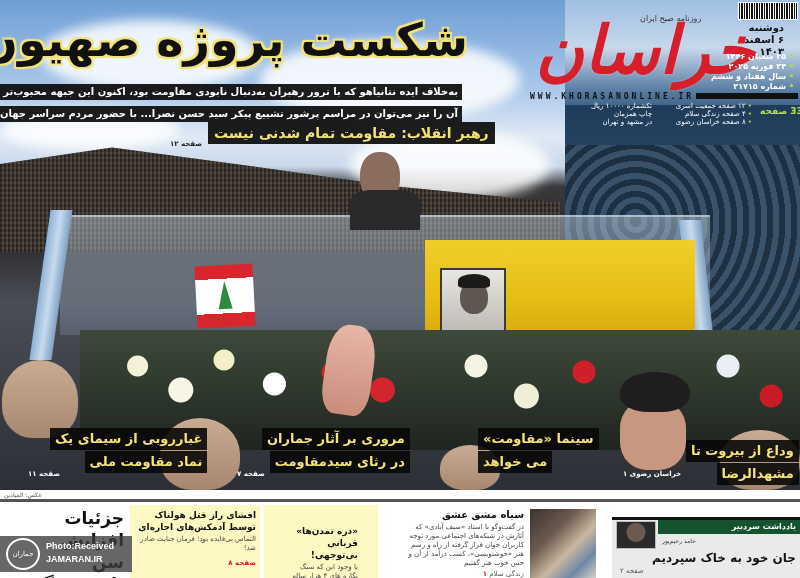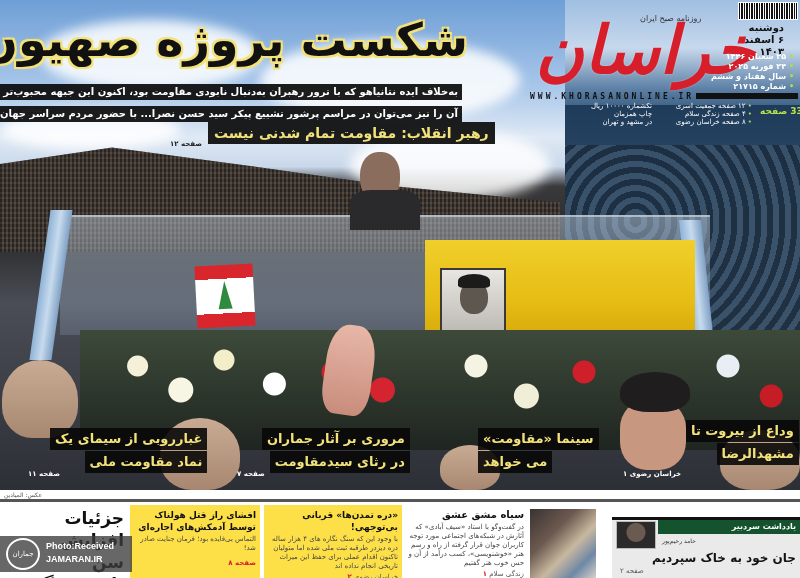--- a/index.html
+++ b/index.html
@@ -123,21 +123,21 @@
   .cap { position: absolute; text-align: right; }
   .cap-line { display: inline-block; background: rgba(8,8,8,0.9); color: #f3e27a; font-size: 13px; font-weight: bold; padding: 1px 5px; line-height: 20px; white-space: nowrap; margin-bottom: 1px; }
 
   
   .credit-strip { position: absolute; left: 0; top: 490px; width: 800px; height: 12px; background: #fff; border-bottom: 3px solid #555; }
   .credit { position: absolute; left: 4px; top: 1px; font-size: 6px; color: #555; }
 
   
   .bottom { position: absolute; left: 0; top: 505px; width: 800px; height: 73px; background: #fff; }
   .col { position: absolute; top: 0; height: 73px; }
-  .col-gray { background: #fde047; }
+  .col-gray { background: #fef9c3; }
   .col-title { font-size: 9px; font-weight: bold; color: #111; text-align: right; line-height: 12px; }
   .col-text { font-size: 7px; color: #444; text-align: right; line-height: 9px; margin-top: 2px; }
   .col-src { font-size: 7px; color: #555; text-align: right; margin-top: 2px; }
   .col-src b { color: #d71e2b; }
 
   .big-title { font-size: 17px; font-weight: bold; color: #111; line-height: 22px; text-align: right; }
   .watermark {
     position: absolute; left: 0; top: 31px; width: 132px; height: 36px;
     background: rgba(60,60,60,0.78); color: #fff; direction: ltr;
   }
@@ -222,21 +222,21 @@
 
 <div class="main-headline">شکست پروژه صهیون</div>
 <div class="lead">
   <div><span class="lead-line">به‌خلاف ایده نتانیاهو که با ترور رهبران به‌دنبال نابودی مقاومت بود، اکنون این جبهه محبوب‌تر از همیشه است و نماد</span></div>
   <div><span class="lead-line">آن را نیز می‌توان در مراسم پرشور تشییع پیکر سید حسن نصرا... با حضور مردم سراسر جهان مشاهده کرد</span></div>
 </div>
 <div class="lead-ref page-ref dark">صفحه ۳</div>
 <div class="sub-headline">رهبر انقلاب: مقاومت تمام شدنی نیست</div>
 <div class="sub-ref"><span>صفحه ۱۲</span></div>
 
-<div class="cap" style="left:686px;top:420px;">
+<div class="cap" style="left:686px;top:440px;">
   <div><span class="cap-line">وداع از بیروت تا</span></div>
   <div><span class="cap-line">مشهدالرضا</span></div>
 </div>
 <div class="page-ref" style="position:absolute;left:623px;top:470px;">خراسان رضوی ۱</div>
 
 <div class="cap" style="left:478px;top:428px;">
   <div><span class="cap-line">سینما «مقاومت»</span></div>
   <div style="text-align:left;"><span class="cap-line">می خواهد</span></div>
 </div>
 <div class="page-ref" style="position:absolute;left:508px;top:470px;margin-top:36px;">صفحه ۶</div>
@@ -269,21 +269,21 @@
   </div>
 
   <div class="craft-photo"></div>
 
   <div class="col" style="left:398px;width:130px;padding:4px;">
     <div class="col-title" style="font-size:10px;">سیاه مشق عشق</div>
     <div class="col-text">در گفت‌وگو با استاد «سیف آبادی» که آثارش در شبکه‌های اجتماعی مورد توجه کاربران جوان قرار گرفته از راه و رسم هنر «خوشنویسی»، کسب درآمد از آن و حس خوب هنر گفتیم</div>
     <div class="col-src"><span>زندگی سلام</span> <b>۱</b></div>
   </div>
 
-  <div class="col col-gray" style="left:264px;width:138px;padding:4px;">
+  <div class="col col-gray" style="left:264px;width:114px;padding:20px;">
     <div class="col-title">«دره تمدن‌ها» قربانی بی‌توجهی!</div>
     <div class="col-text">با وجود این که سنگ نگاره های ۴ هزار ساله دره دیزدر طرقبه ثبت ملی شده اما متولیان تاکنون اقدام عملی برای حفظ این میراث تاریخی انجام نداده اند</div>
     <div class="col-src"><span>خراسان رضوی</span> <b>۲</b></div>
   </div>
 
   <div class="col col-gray" style="left:130px;width:130px;padding:4px;">
     <div class="col-title">افشای راز قتل هولناک توسط آدمکش‌های اجاره‌ای</div>
     <div class="col-text">التماس بی‌فایده بود؛ فرمان جنایت صادر شد!</div>
     <div class="col-src" style="margin-top:6px;"><b>صفحه ۸</b></div>
   </div>

